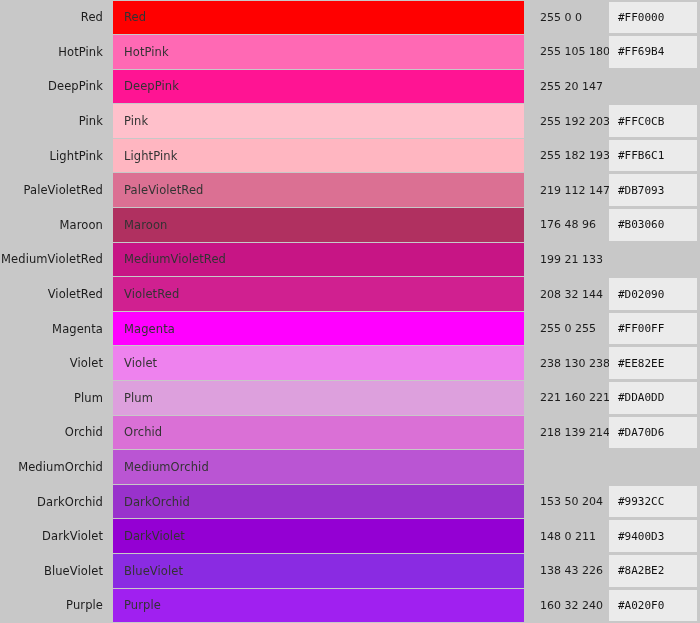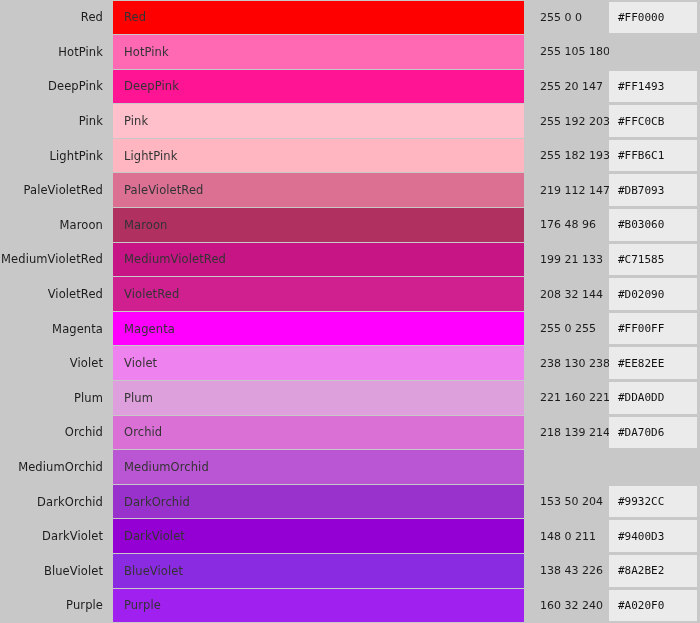--- a/index.html
+++ b/index.html
@@ -117,30 +117,30 @@
       <div class="hex-cell">
         <div class="hex-box">#FF0000</div>
       </div>
     </div>
     <div class="color-row">
       <div class="name-cell">HotPink</div>
       <div class="swatch-cell">
         <div class="swatch" style="background: rgb(255, 105, 180);">HotPink</div>
       </div>
       <div class="rgb-cell">255 105 180</div>
+      <div class="hex-cell">
+        <div class="hex-box">#FF69B4</div>
+      </div>
     </div>
     <div class="color-row">
       <div class="name-cell">DeepPink</div>
       <div class="swatch-cell">
         <div class="swatch" style="background: rgb(255, 20, 147);">DeepPink</div>
       </div>
       <div class="rgb-cell">255 20 147</div>
-      <div class="hex-cell">
-        <div class="hex-box">#FF1493</div>
-      </div>
     </div>
     <div class="color-row">
       <div class="name-cell">Pink</div>
       <div class="swatch-cell">
         <div class="swatch" style="background: rgb(255, 192, 203);">Pink</div>
       </div>
       <div class="rgb-cell">255 192 203</div>
       <div class="hex-cell">
         <div class="hex-box">#FFC0CB</div>
       </div>
@@ -174,23 +174,20 @@
       <div class="hex-cell">
         <div class="hex-box">#B03060</div>
       </div>
     </div>
     <div class="color-row">
       <div class="name-cell">MediumVioletRed</div>
       <div class="swatch-cell">
         <div class="swatch" style="background: rgb(199, 21, 133);">MediumVioletRed</div>
       </div>
       <div class="rgb-cell">199 21 133</div>
-      <div class="hex-cell">
-        <div class="hex-box">#C71585</div>
-      </div>
     </div>
     <div class="color-row">
       <div class="name-cell">VioletRed</div>
       <div class="swatch-cell">
         <div class="swatch" style="background: rgb(208, 32, 144);">VioletRed</div>
       </div>
       <div class="rgb-cell">208 32 144</div>
       <div class="hex-cell">
         <div class="hex-box">#D02090</div>
       </div>

